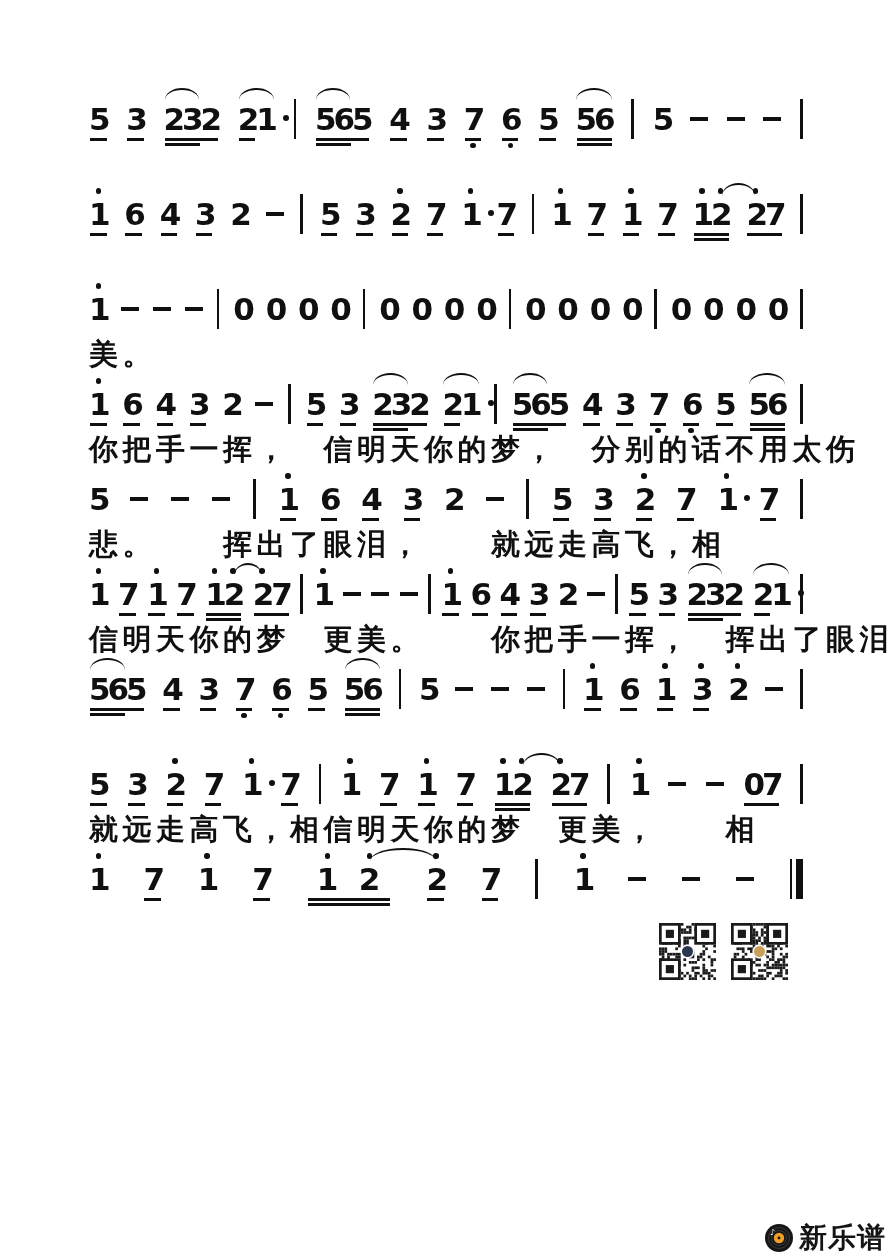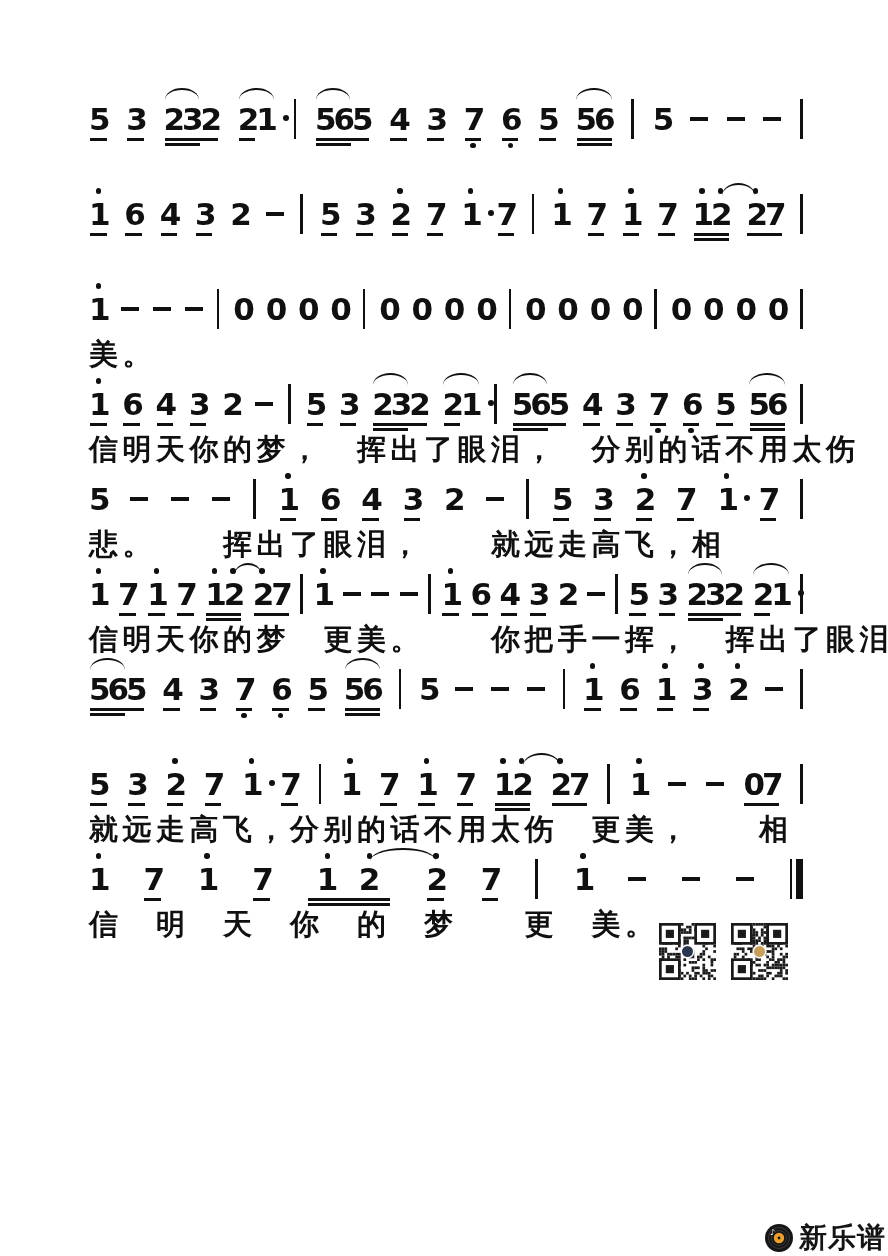--- a/index.html
+++ b/index.html
@@ -344,21 +344,21 @@
             </span></div>
           <div class="note"><span class="grp">
               <span class="ch" style="width: 18.5px;">5</span>
               <span class="ch" style="width: 18.5px;">6</span>
               <div class="beam" style="left: 1px; width: 35px; bottom: -6px;"></div>
               <div class="beam" style="left: 1px; width: 35px; bottom: -11px;"></div>
               <div class="arc" style="left: 2%; width: 96%;"></div>
             </span></div>
           <div class="barline"></div>
         </div>
-      <div class="lyr">信明天你的梦，　挥出了眼泪，　分别的话不用太伤</div>
+      <div class="lyr">你把手一挥，　信明天你的梦，　分别的话不用太伤</div>
     </div>
     <div class="mline">
       <div class="nl">
           <div class="note"><span class="grp">
               <span class="ch" style="width: 18.5px;">5</span>
             </span></div>
           <div class="dashnote"></div>
           <div class="dashnote"></div>
           <div class="dashnote"></div>
           <div class="barline"></div>
@@ -648,21 +648,21 @@
           <div class="dashnote"></div>
           <div class="dashnote"></div>
           <div class="note"><span class="grp">
               <span class="ch" style="width: 18.5px;">0</span>
               <span class="ch" style="width: 18.5px;">7</span>
               <div class="beam" style="left: 1px; width: 35px; bottom: -6px;"></div>
             </span></div>
           <div class="barline"></div>
           <div class="xarc" style="left: 433.86px; width: 37.02px;"></div>
         </div>
-      <div class="lyr">就远走高飞，分别的话不用太伤　更美，　　相</div>
+      <div class="lyr">就远走高飞，相信明天你的梦　更美，　　相</div>
     </div>
     <div class="mline">
       <div class="nl">
           <div class="note"><span class="grp">
               <span class="ch" style="width: 18.5px;">1</span>
               <span class="odot hi" style="left: 6.55px;"></span>
             </span></div>
           <div class="note"><span class="grp">
               <span class="ch" style="width: 18.5px;">7</span>
               <div class="beam" style="left: 1px; width: 16.5px; bottom: -6px;"></div>
@@ -699,21 +699,20 @@
             </span></div>
           <div class="dashnote"></div>
           <div class="dashnote"></div>
           <div class="dashnote"></div>
           <div class="endbar">
             <div class="a"></div>
             <div class="b"></div>
           </div>
           <div class="xarc" style="left: 281px; width: 65.5px;"></div>
         </div>
-      <div class="lyr">信　明　天　你　的　梦　　更　美。</div>
     </div>
   </div>
 
   <div class="qr-row">
     <div class="qr" id="qr0"><svg width="57" height="57" viewBox="0 0 57 57">
           <rect x="19" y="0" width="2.7142857142857144" height="2.7142857142857144" fill="#1a1a1a"></rect>
           <rect x="21.714285714285715" y="0" width="2.7142857142857144" height="2.7142857142857144" fill="#1a1a1a"></rect>
           <rect x="32.57142857142857" y="0" width="2.7142857142857144" height="2.7142857142857144" fill="#1a1a1a"></rect>
           <rect x="19" y="2.7142857142857144" width="2.7142857142857144" height="2.7142857142857144" fill="#1a1a1a"></rect>
           <rect x="27.142857142857146" y="2.7142857142857144" width="2.7142857142857144" height="2.7142857142857144" fill="#1a1a1a"></rect>

